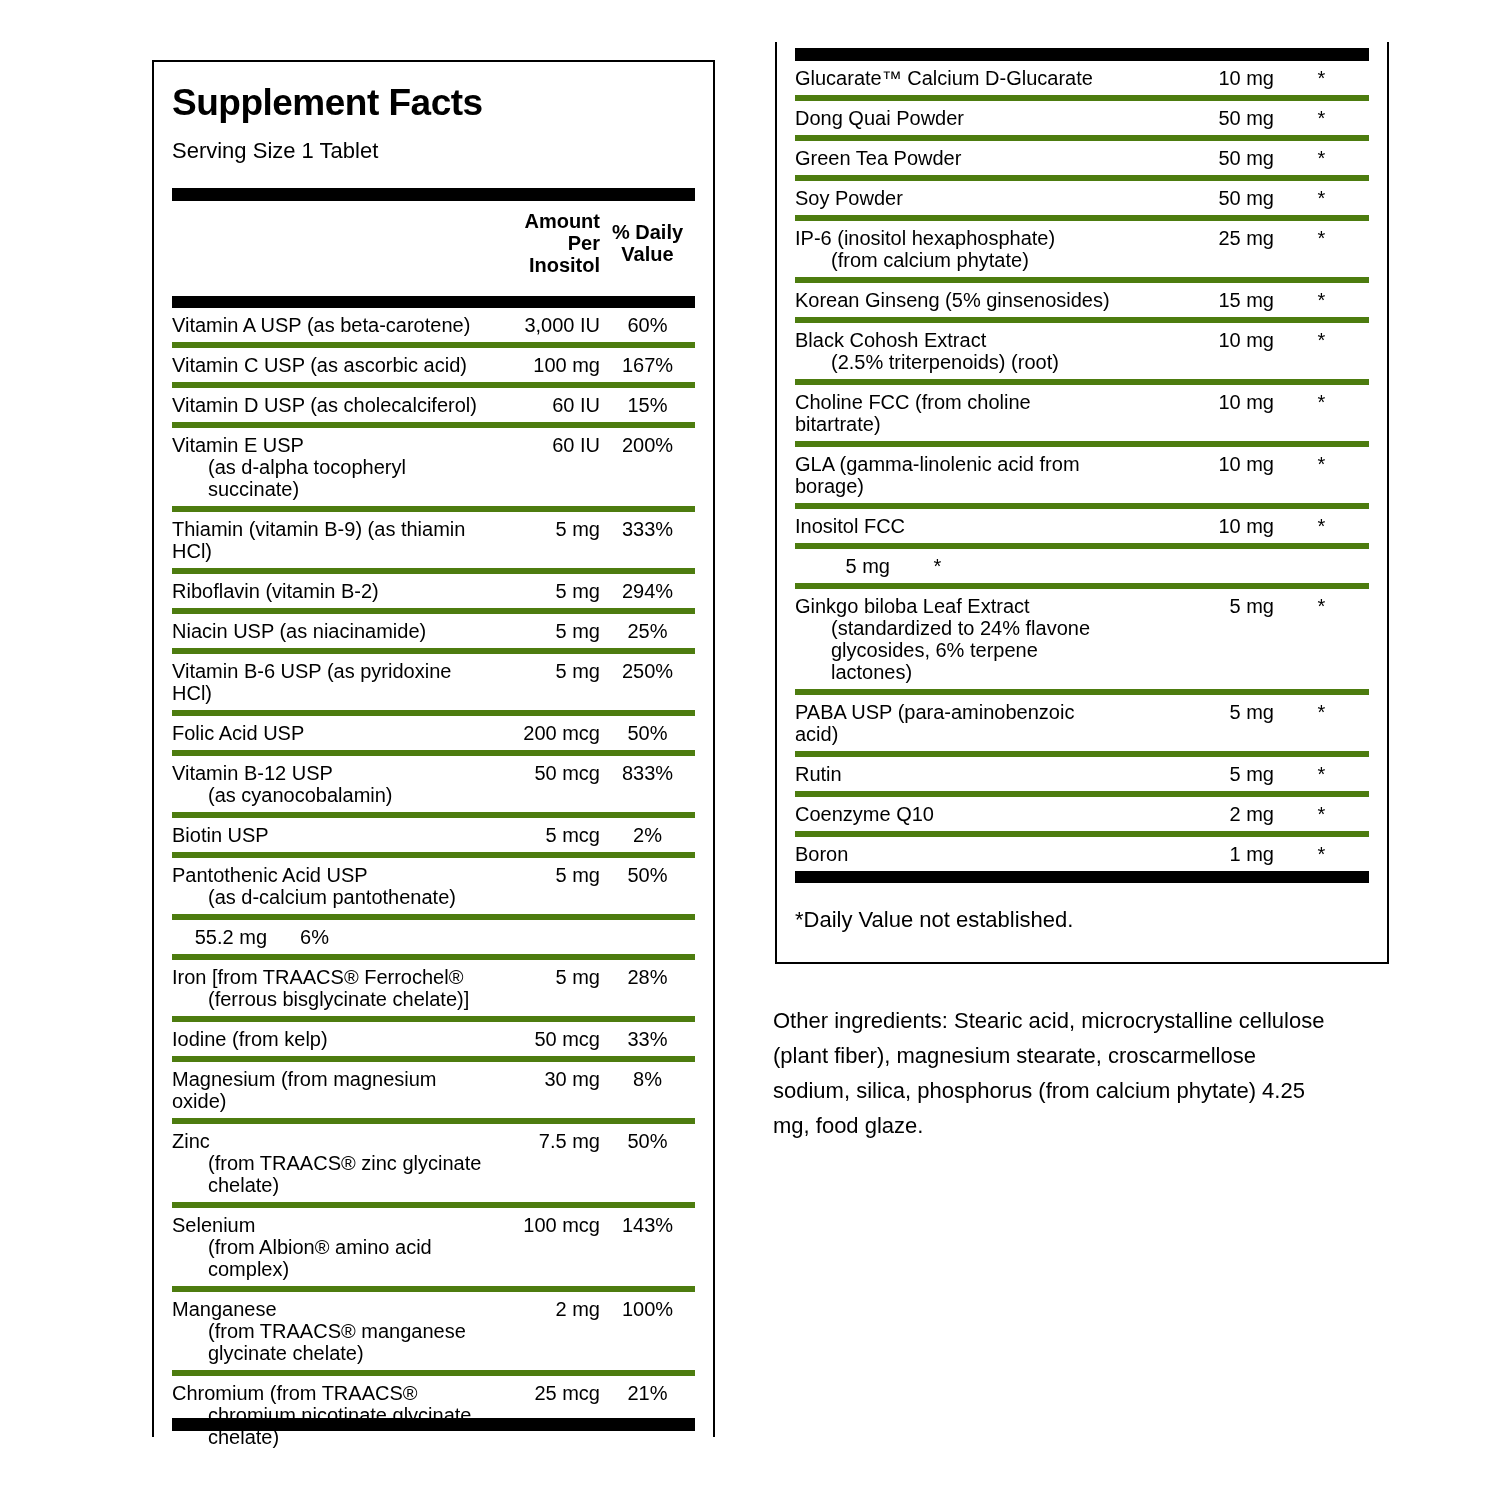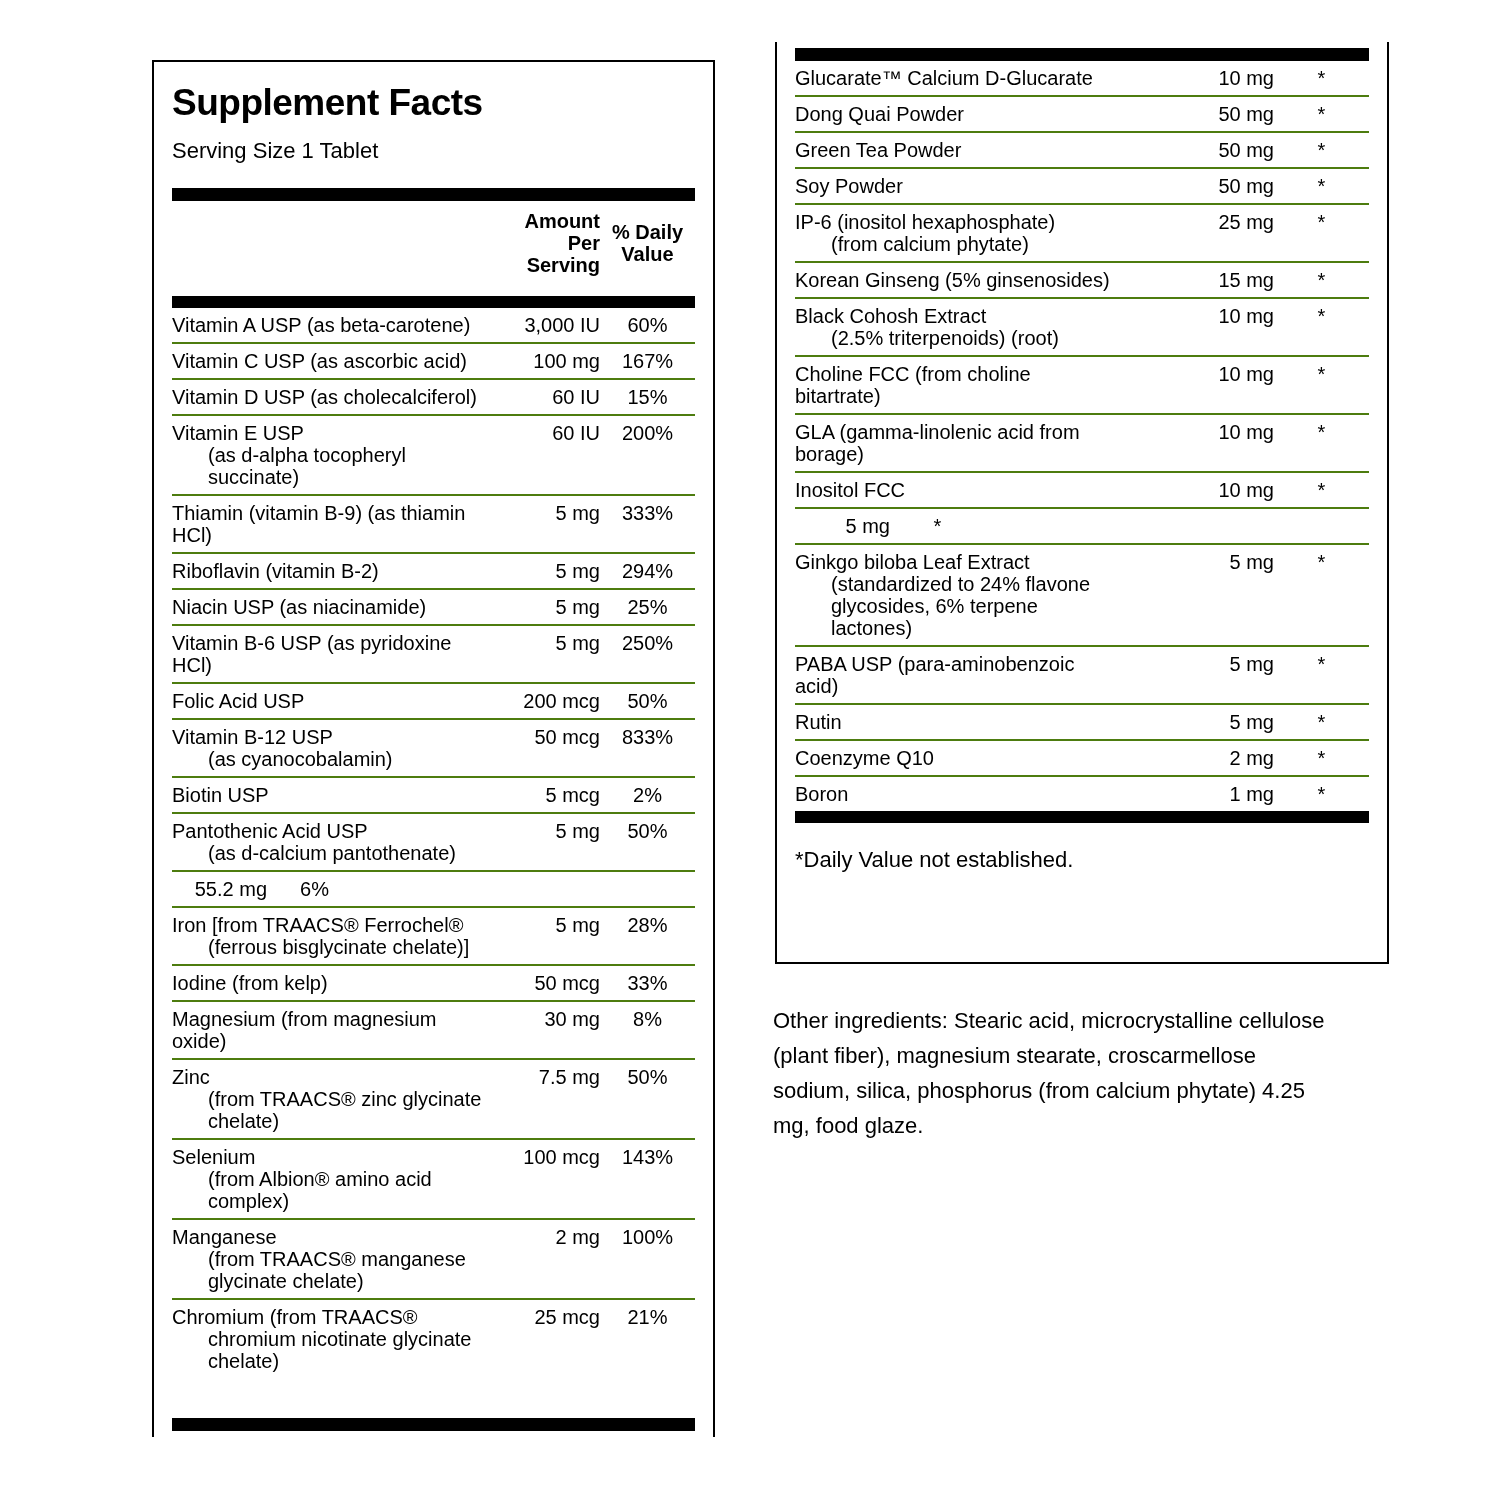--- a/index.html
+++ b/index.html
@@ -22,21 +22,21 @@
   .bar-bottom-left{position:absolute;left:18px;right:18px;bottom:6px;height:13px;background:#000;}
 
   .hdr-row{display:flex;align-items:center;padding:9px 0 20px;
            font-weight:700;font-size:20px;line-height:22px;}
   .hdr-spacer{flex:1 1 auto;}
   .hdr-amt{width:95px;text-align:right;}
   .hdr-dv{width:95px;text-align:center;}
 
   .rows{}
   .row{display:flex;align-items:flex-start;padding:6px 0;
-       font-size:20px;line-height:22px;border-top:2px solid #4d7c0f;}
+       font-size:20px;line-height:22px;border-top:6px solid #4d7c0f;}
   .rows .row:first-child{border-top:none;}
   .name{flex:1 1 auto;padding-right:6px;min-width:0;}
   .ln{white-space:nowrap;}
   .ln.ind{padding-left:36px;}
   .amt{width:95px;text-align:right;white-space:nowrap;}
   .dv{width:95px;text-align:center;white-space:nowrap;}
 
   .footnote{font-size:22px;line-height:26px;margin-top:24px;}
 
   .other{position:absolute;left:773px;top:1003px;width:560px;
@@ -49,21 +49,21 @@
 
   <div class="panel left-panel">
     <h1 class="title">Supplement Facts</h1>
     <div class="serving">Serving Size 1 Tablet</div>
     <div class="bar bar-under-serving"></div>
     <div class="hdr-row">
       <div class="hdr-spacer"></div>
       <div class="hdr-amt" id="hdr-amt">
           <div>Amount</div>
           <div>Per</div>
-          <div>Serving</div>
+          <div>Inositol</div>
         </div>
       <div class="hdr-dv" id="hdr-dv">
           <div>% Daily</div>
           <div>Value</div>
         </div>
     </div>
     <div class="bar-thin"></div>
     <div class="rows" id="left-rows">
         <div class="row">
           <div class="name">

